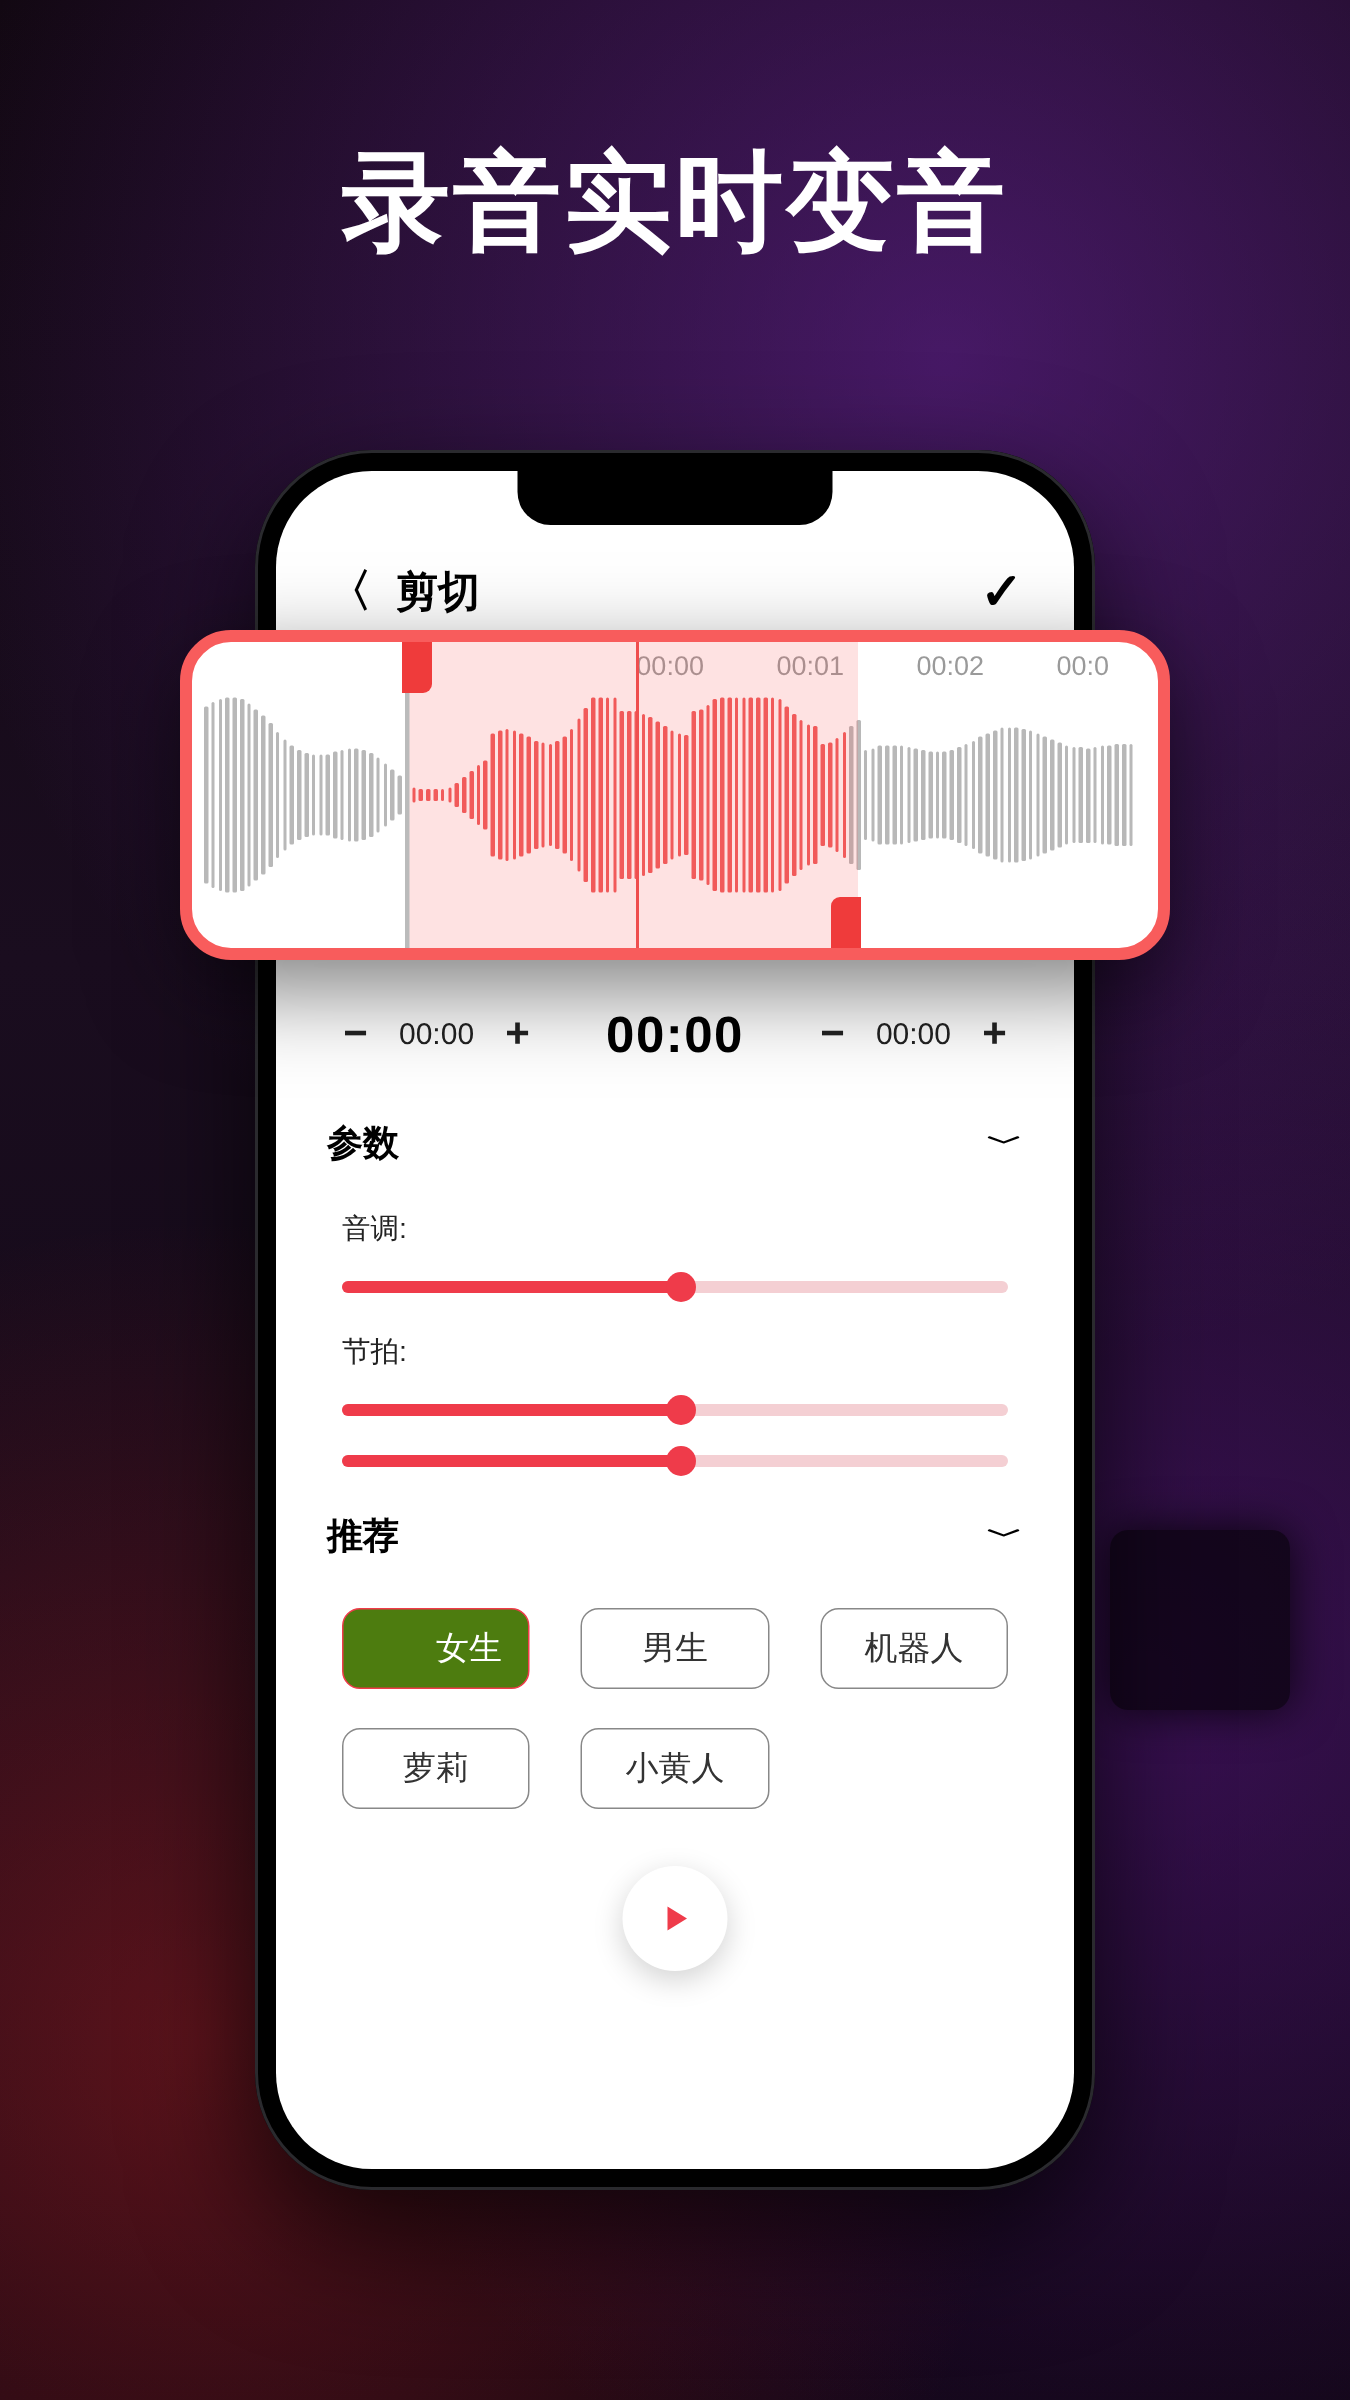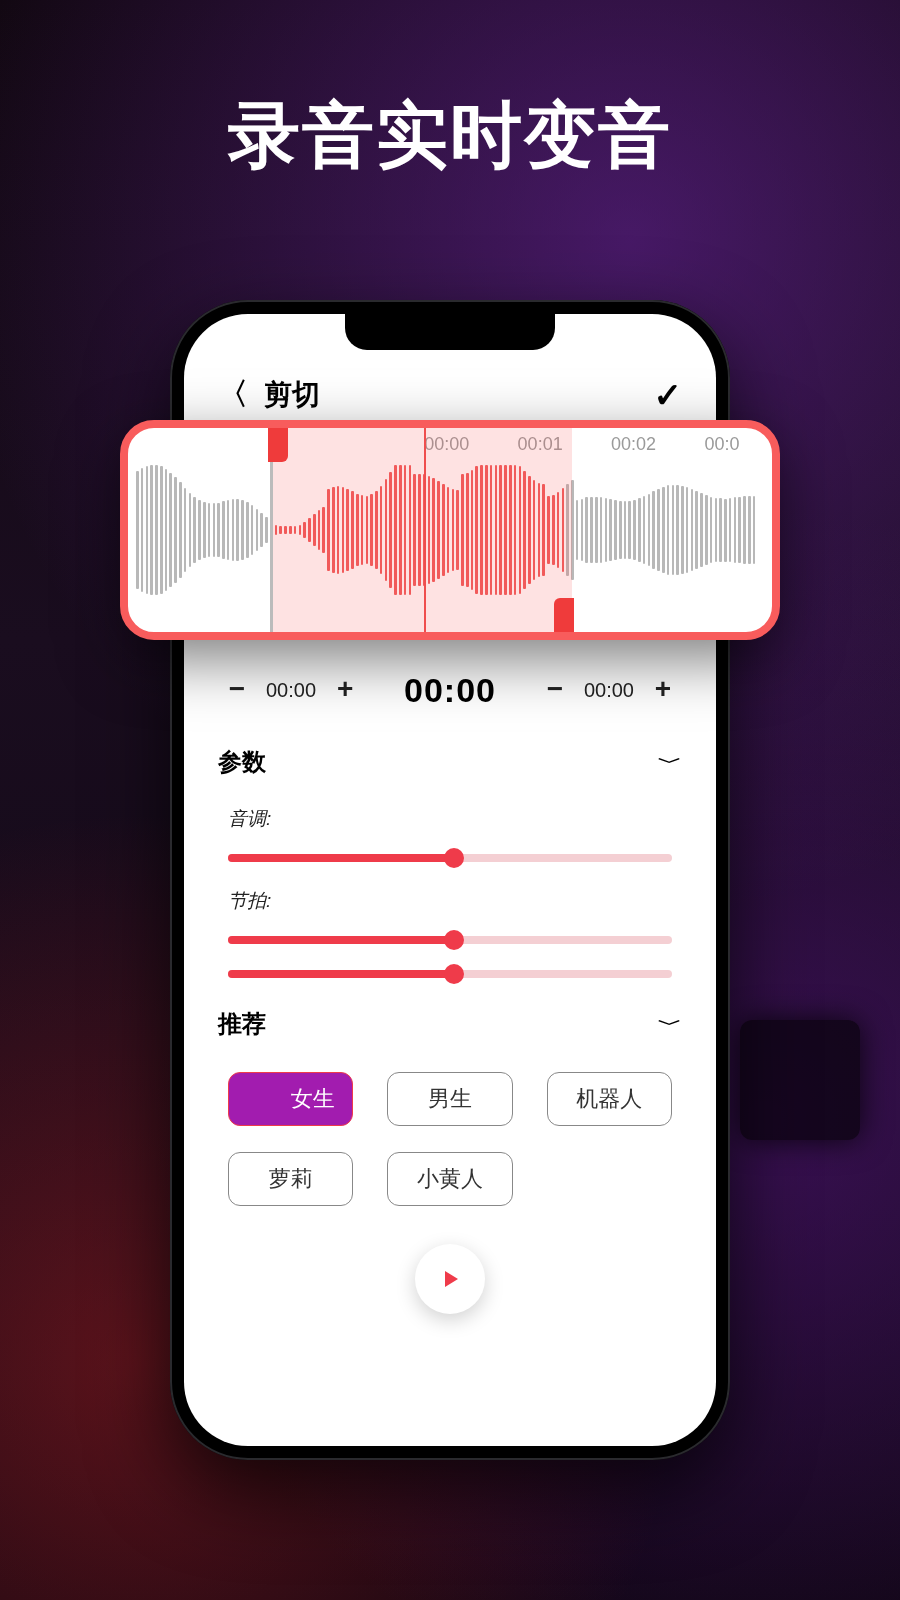--- a/index.html
+++ b/index.html
@@ -119,21 +119,21 @@
   }
   .step-val { font-size:20px; color:#222; }
   .big-time { font-size:34px; font-weight:800; letter-spacing:1px; }
 
   .section {
     display:flex; align-items:center; justify-content:space-between;
     padding: 26px 34px 6px; font-size:24px; font-weight:600;
   }
   .chev { font-size:24px; transform: scaleY(.7); }
 
-  .param { padding: 22px 44px 4px; font-style: italic; }
+  .param { padding: 22px 44px 4px; }
   .param-label { font-size:19px; color:#222; margin-bottom:22px; }
   .slider {
     position:relative; height:8px; border-radius:4px;
     background:#f4cfd3;
   }
   .slider .fill {
     position:absolute; left:0; top:0; bottom:0; border-radius:4px;
     background:#ef3b4a;
   }
   .slider .thumb {
@@ -143,21 +143,21 @@
 
   .chips {
     display:grid; grid-template-columns: repeat(3, 1fr);
     gap: 26px 34px; padding: 26px 44px 10px;
   }
   .chip {
     height:54px; border:1.5px solid #888; border-radius:12px;
     display:flex; align-items:center; justify-content:center;
     font-size:22px; color:#333; background:#fff;
   }
-  .chip.active { background:#a21caf; border-color:#ef3b4a; color:#fff;padding-left:44px; }
+  .chip.active { background:#4d7c0f; border-color:#ef3b4a; color:#fff;padding-left:44px; }
 
   .play-wrap { display:flex; justify-content:center; padding-top:28px; }
   .play {
     width:70px; height:70px; border-radius:50%;
     background:#fff; box-shadow:0 6px 20px rgba(0,0,0,.18);
     display:flex; align-items:center; justify-content:center;
   }
   .play svg { width:24px; height:24px; fill:#ef3b4a; }
 </style>
 </head>

